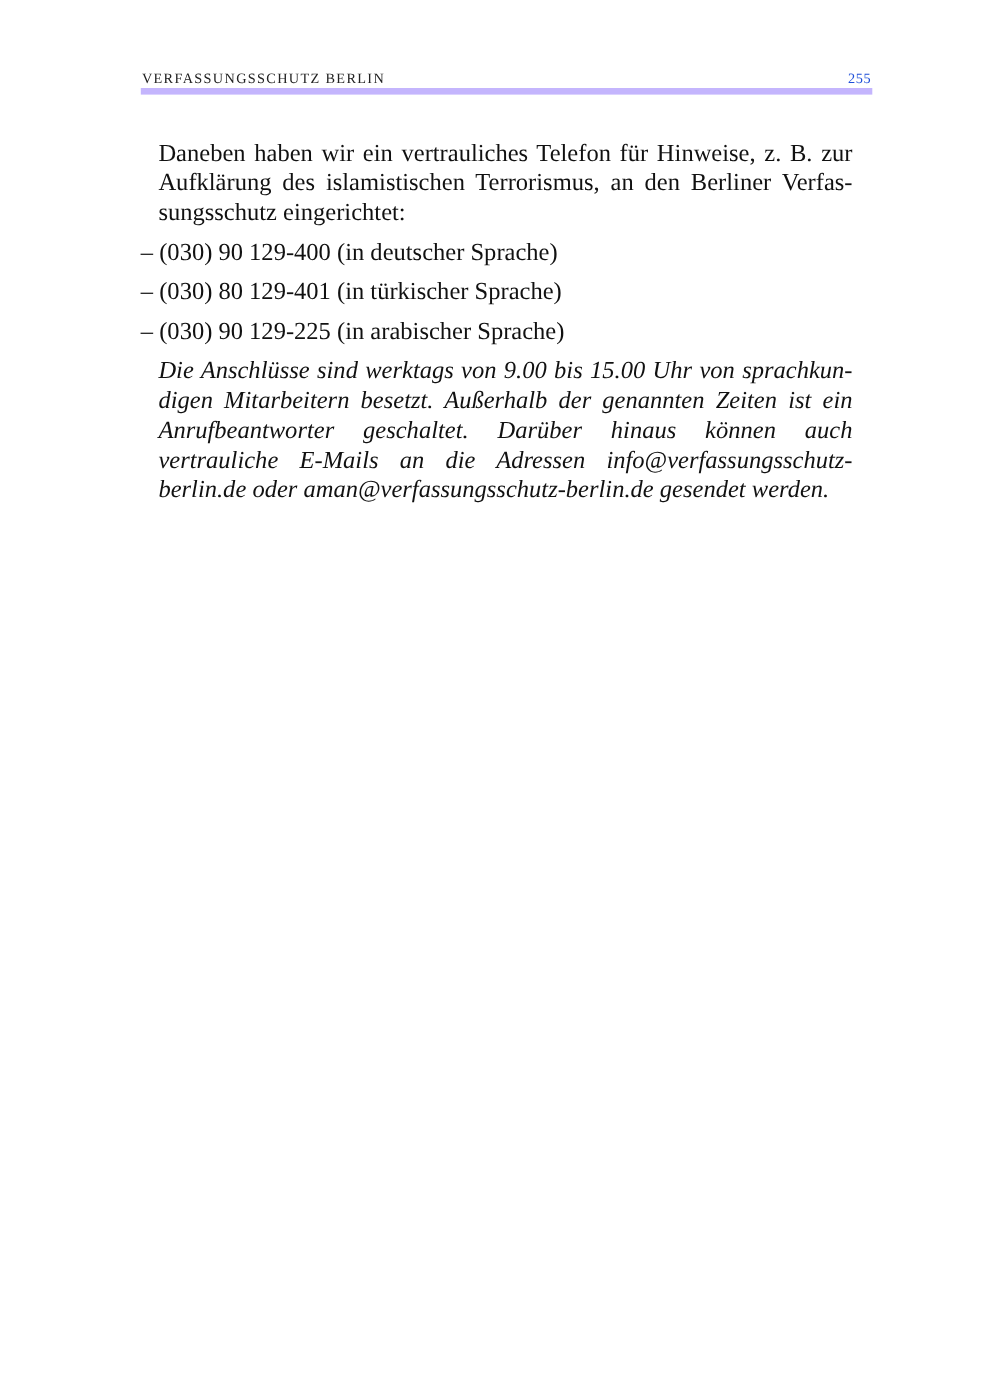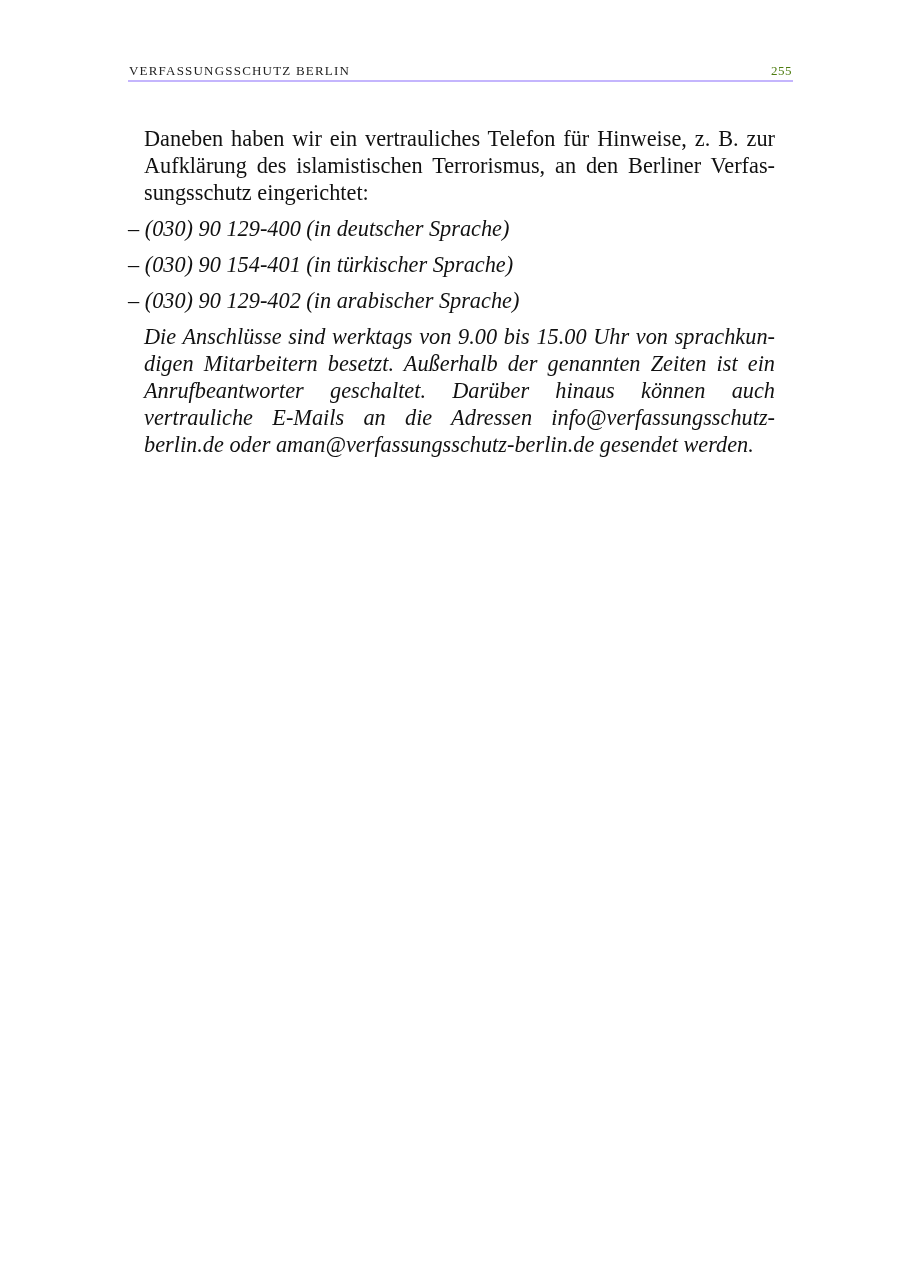--- a/index.html
+++ b/index.html
@@ -1,35 +1,35 @@
 <!DOCTYPE html>
 <html><head>
 <meta charset="utf-8">
 <style>
   html, body { margin: 0; padding: 0; background: #ffffff; }
   body { width: 900px; height: 1272px; position: relative; overflow: hidden; font-family: "Liberation Serif", serif; color: #111; }
-  .header { position: absolute; left: 128px; top: 62px; width: 665px; height: 18px; border-bottom: 2px solid #c4b5fd; }
+  .header { position: absolute; left: 128px; top: 62px; width: 665px; height: 18px; border-bottom: 6px solid #c4b5fd; }
   .header-title { position: absolute; left: 1px; top: 1px; font-size: 13px; letter-spacing: 1.2px; color: #222; }
-  .header-page { position: absolute; right: 1px; top: 1px; font-size: 13px; letter-spacing: 0.5px; color: #4d7c0f; }
+  .header-page { position: absolute; right: 1px; top: 1px; font-size: 13px; letter-spacing: 0.5px; color: #1d4ed8; }
   .content { position: absolute; left: 128px; top: 109px; width: 663px; font-size: 22.3px; line-height: 27px; }
   .para { margin: 16px; text-align: justify; hyphens: manual; }
   .para.first { margin-bottom: 9px; }
   .list { margin: 0; padding: 0; list-style: none; }
-  .list li { margin: 0 0 9px 0; font-style: italic; }
+  .list li { margin: 0 0 9px 0; }
   .para.second { margin-top: 0; font-style: italic; }
 </style>
 </head>
 <body>
 
 <div class="header">
   <span class="header-title">VERFASSUNGSSCHUTZ BERLIN</span>
   <span class="header-page">255</span>
 </div>
 
 <div class="content">
   <p class="para first">Daneben haben wir ein vertrauliches Telefon für Hinweise, z. B. zur Aufklärung des islamistischen Terrorismus, an den Berliner Verfas­sungsschutz eingerichtet:</p>
   <ul class="list">
     <li>– (030) 90 129-400 (in deutscher Sprache)</li>
-    <li>– (030) 90 154-401 (in türkischer Sprache)</li>
-    <li>– (030) 90 129-402 (in arabischer Sprache)</li>
+    <li>– (030) 80 129-401 (in türkischer Sprache)</li>
+    <li>– (030) 90 129-225 (in arabischer Sprache)</li>
   </ul>
   <p class="para second">Die Anschlüsse sind werktags von 9.00 bis 15.00 Uhr von sprachkun­digen Mitarbeitern besetzt. Außerhalb der genannten Zeiten ist ein Anrufbeantworter geschaltet. Darüber hinaus können auch vertrauliche E-Mails an die Adressen info@verfassungsschutz-berlin.de oder aman@verfassungsschutz-berlin.de gesendet werden.</p>
 </div>
 
 </body></html>

